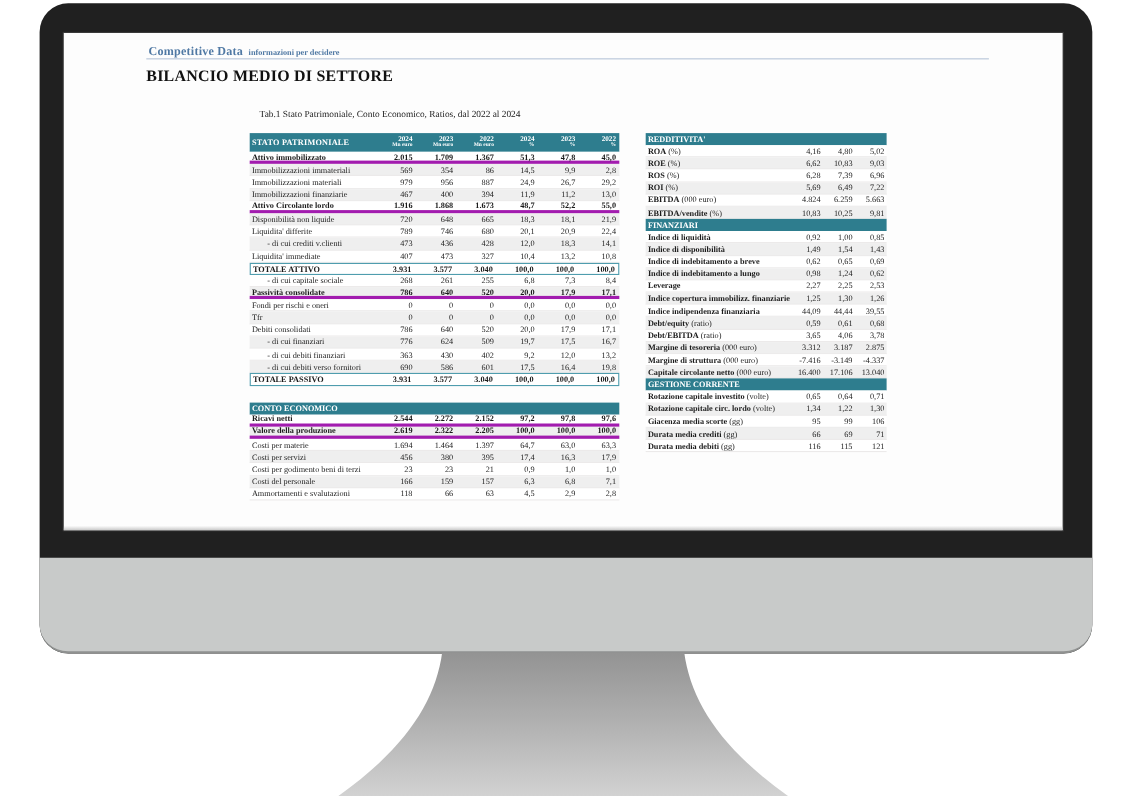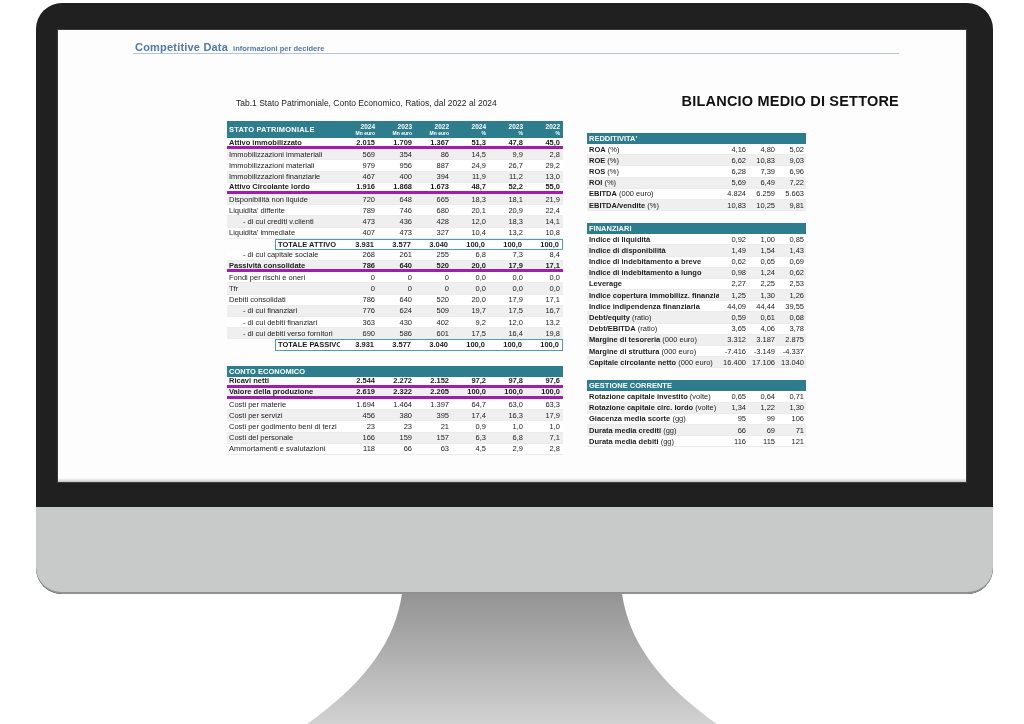--- a/index.html
+++ b/index.html
@@ -13,27 +13,27 @@
   .screen { position:absolute; left:22px; top:27px; width:908px; height:452px;
             background:#fdfdfd; box-shadow:0 0 0 1px #3a3a3a; }
   .screen::after { content:""; position:absolute; left:0; right:0; bottom:0; height:4px;
                    background:linear-gradient(rgba(255,255,255,0), #c9c9c9); }
   .chin { position:absolute; left:0; bottom:0; width:100%; height:87px;
           background:#c8cac9; border-radius:0 0 26px 26px;
           border-bottom:2px solid #8f9190; }
   .stand { position:absolute; left:0; top:593px; width:1024px; height:131px; }
 
   
-  .doc { position:relative; width:100%; height:100%; color:#1b1b1b; }
+  .doc { position:relative; width:100%; height:100%; color:#1b1b1b;font-family:Liberation Serif, serif; }
   .brand { position:absolute; left:77px; top:7px; white-space:nowrap; }
   .brand-name { font-weight:bold; font-size:11px; color:#5079a4; letter-spacing:.2px; }
   .brand-tagline { font-weight:bold; font-size:7.5px; color:#5079a4; margin-left:5px; }
   .rule { position:absolute; left:75px; top:23px; width:766px; height:1px; background:#b5c4d8; }
-  .title { position:absolute; left:75px; top:32px; width:766px; text-align:right;
-           font-size:14.5px; font-weight:bold; color:#111; letter-spacing:.2px;margin-top:31px; }
+  .title { position:absolute; left:75px; top:32px; width:766px; text-align:left;
+           font-size:14.5px; font-weight:bold; color:#111; letter-spacing:.2px; }
   .subtitle { position:absolute; left:178px; top:68px; font-size:8.5px; color:#222; }
 
   .col-left  { position:absolute; left:169px; top:91px; width:336px; }
   .col-right { position:absolute; left:529px; top:91px; width:219px; }
 
   
   .bar { display:flex; align-items:center; background:#2e7d8e; color:#fff;
          font-weight:bold; }
   .bar.main { height:17px; }
   .bar.sub  { height:11px; font-size:7.5px; padding-left:2px; }
@@ -47,26 +47,26 @@
   
   .rows .t-row { display:flex; align-items:center; height:11.2px; font-size:7.5px;
                  border-bottom:1px solid #eceaea; background:#fff; }
   .rows .t-row:nth-child(even) { background:#efefef; }
   .t-label { flex:1; white-space:nowrap; overflow:hidden; padding-left:2px; }
   .t-val { text-align:right; }
   .sp .t-val, .ce .t-val { width:37px; padding-right:3px; }
   .ratio-sec .t-val { width:29px; padding-right:2px; }
   .t-row.bold { font-weight:bold; border-bottom:3px solid #a21caf; }
   .t-row.indent .t-label { padding-left:16px; }
-  .t-row.boxed { background:#fff !important; border:1.5px solid #4f9dae; font-weight:bold;margin-left:48px; }
+  .t-row.boxed { background:#fff !important; border:1.5px solid #4f9dae; font-weight:bold; }
   .ratio-sec .t-label { font-weight:bold; }
   .suffix { font-weight:normal; }
 
   .ce { margin-top:15px; }
-  .ratio-sec { margin-top:12px; }
+  .ratio-sec { }
 </style>
 </head>
 <body>
 
 <div class="stage">
 
   <div class="monitor">
     <div class="screen">
       <div class="doc">
 

